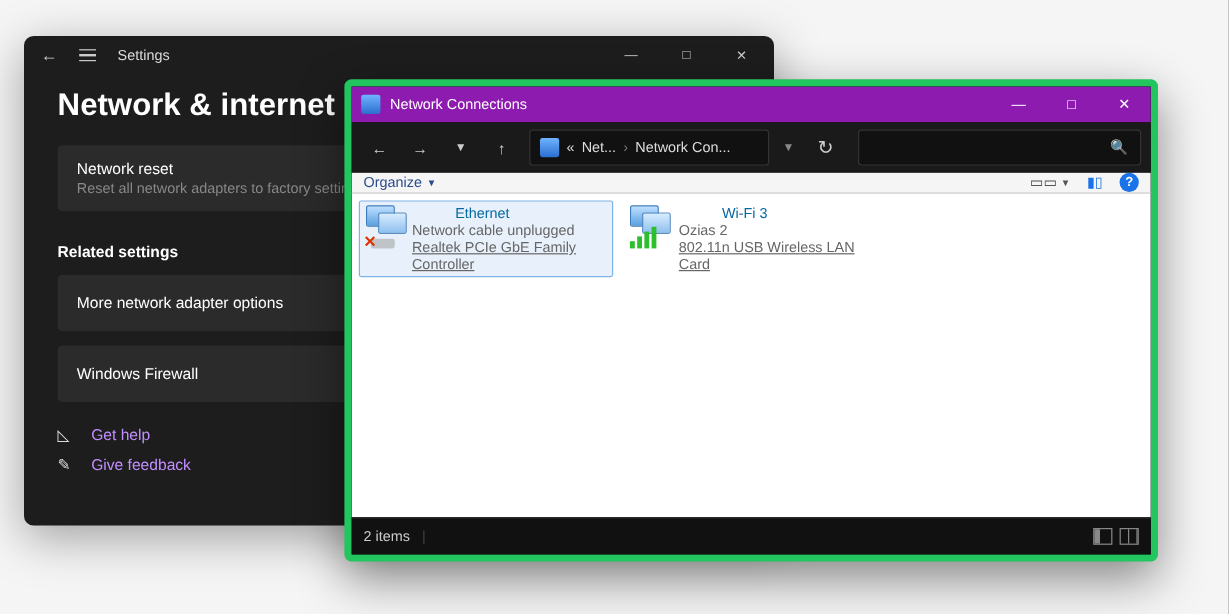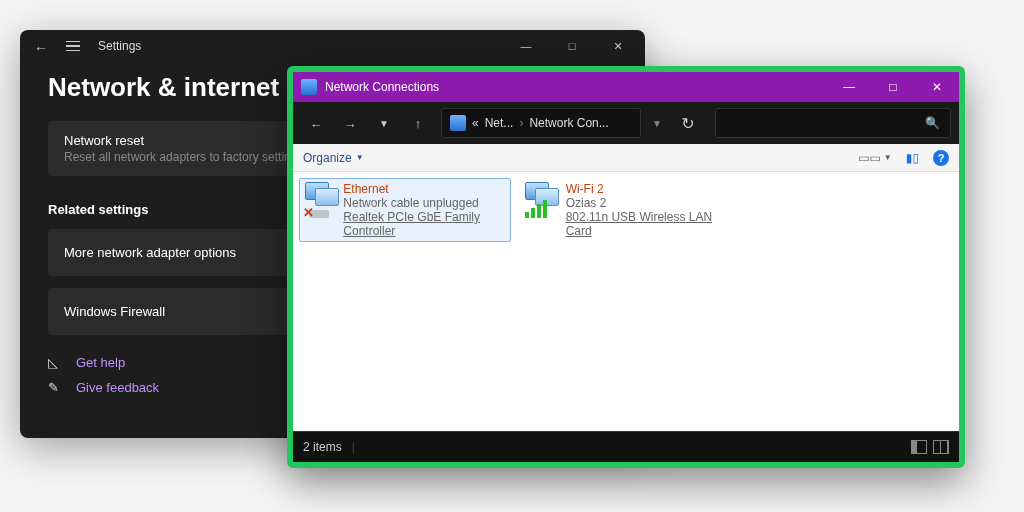--- a/index.html
+++ b/index.html
@@ -97,21 +97,21 @@
   .addr-ico{ width:16px;height:16px;background:linear-gradient(#6fb3ff,#2a6fd0);border-radius:2px; }
   .nav-chev { width:24px; color:#888; text-align:center; font-size:10px; }
   .refresh { width:30px; text-align:center; color:#ccc; }
   .search-bar {
     flex:1; height:30px; background:#111; border:1px solid #333; border-radius:3px;
     display:flex; align-items:center; justify-content:flex-end; padding:0 10px; margin-left:8px;
     color:#aaa; font-size:12px;
   }
 
   .exp-toolbar {
-    height: 28px;
+    height: 17px;
     background:#f5f5f5;
     border-bottom:1px solid #ddd;
     display:flex; align-items:center;
     padding:0 10px;
     font-size:12px;
     color:#2a4b8d;
   }
   .exp-toolbar .org { display:flex; align-items:center; gap:4px; cursor:default; }
   .exp-toolbar .org .dd{ font-size:8px; }
   .exp-toolbar .sp{flex:1;}
@@ -130,21 +130,21 @@
   }
   .adapter.selected { border:1px solid #7fb2e6; background:#e8f1fb; border-radius:2px; padding:3px 5px; }
   .adapter-ico { width:36px; height:36px; position:relative; }
   .mon { position:absolute; left:0; top:0; width:24px; height:18px; background:linear-gradient(#bfe0ff,#5aa0e0); border:1px solid #3b7bbd; border-radius:2px; }
   .mon2 { position:absolute; left:10px; top:6px; width:24px; height:18px; background:linear-gradient(#d8ecff,#8fc0ee); border:1px solid #5a8dc0; border-radius:2px; }
   .plug { position:absolute; left:4px; bottom:0; width:20px; height:8px; background:#bfc4c8; border-radius:2px; }
   .redx { position:absolute; left:-2px; bottom:-2px; color:#d30; font-weight:bold; font-size:13px; }
   .wifi-bars { position:absolute; left:0; bottom:0; display:flex; align-items:flex-end; gap:2px; }
   .wifi-bars span{ width:4px; background:#2bbf2b; display:block; }
   .b1{height:6px}.b2{height:10px}.b3{height:14px}.b4{height:18px}
-  .adapter-text .t1{ color:#c2410c; }
+  .adapter-text .t1{ color:#0369a1;margin-left:36px; }
   .adapter-text .t2{ color:#666; }
   .adapter-text .t3{ color:#666;text-decoration:underline; }
 
   .exp-status {
     height:24px; background:#111; color:#ccc;
     display:flex; align-items:center; padding:15px 10px;
     font-size:12px; border-top:1px solid #333;
   }
   .exp-status .sep{ margin: 0 10px; color:#444; }
   .exp-status .sp{flex:1}
@@ -267,21 +267,21 @@
         <div class="mon"></div>
           <div class="mon2"></div>
         <div class="wifi-bars">
           <span class="b1"></span>
             <span class="b2"></span>
             <span class="b3"></span>
             <span class="b4"></span>
         </div>
       </div>
       <div class="adapter-text">
-        <div class="t1">Wi-Fi 2</div>
+        <div class="t1">Wi-Fi 3</div>
         <div class="t2">Ozias 2</div>
         <div class="t3">802.11n USB Wireless LAN Card</div>
       </div>
     </div>
   </div>
 
   <div class="exp-status">
     <span>2 items</span>
     <span class="sep">|</span>
     <span class="sp"></span>

